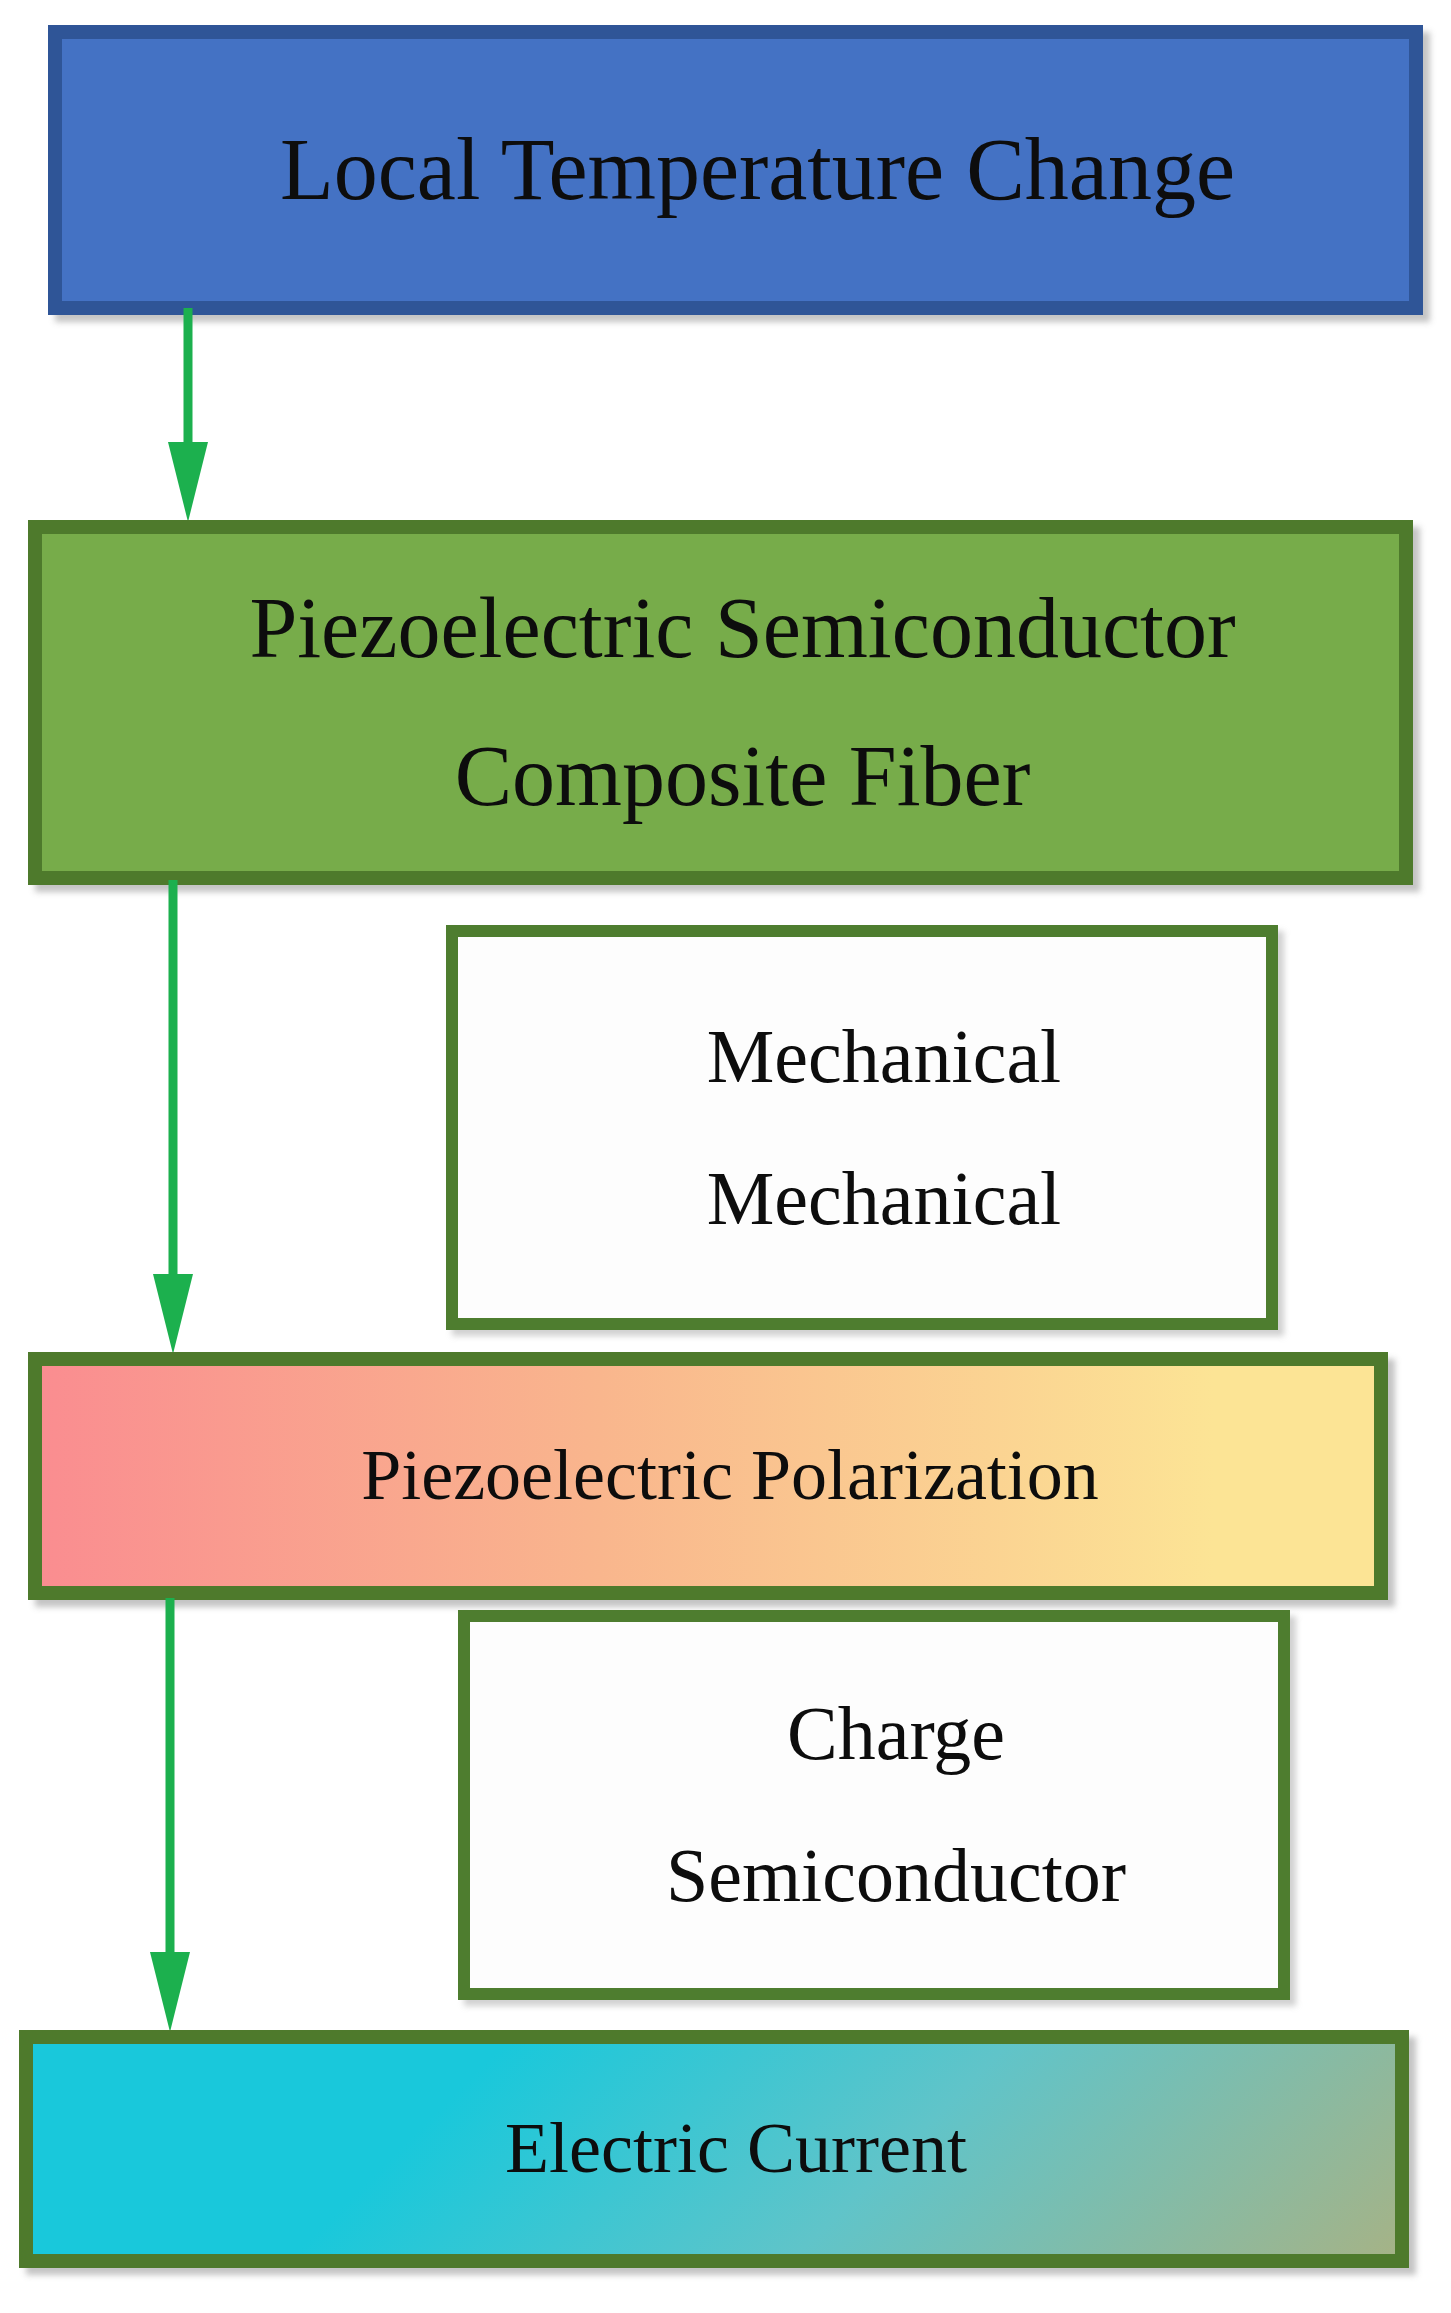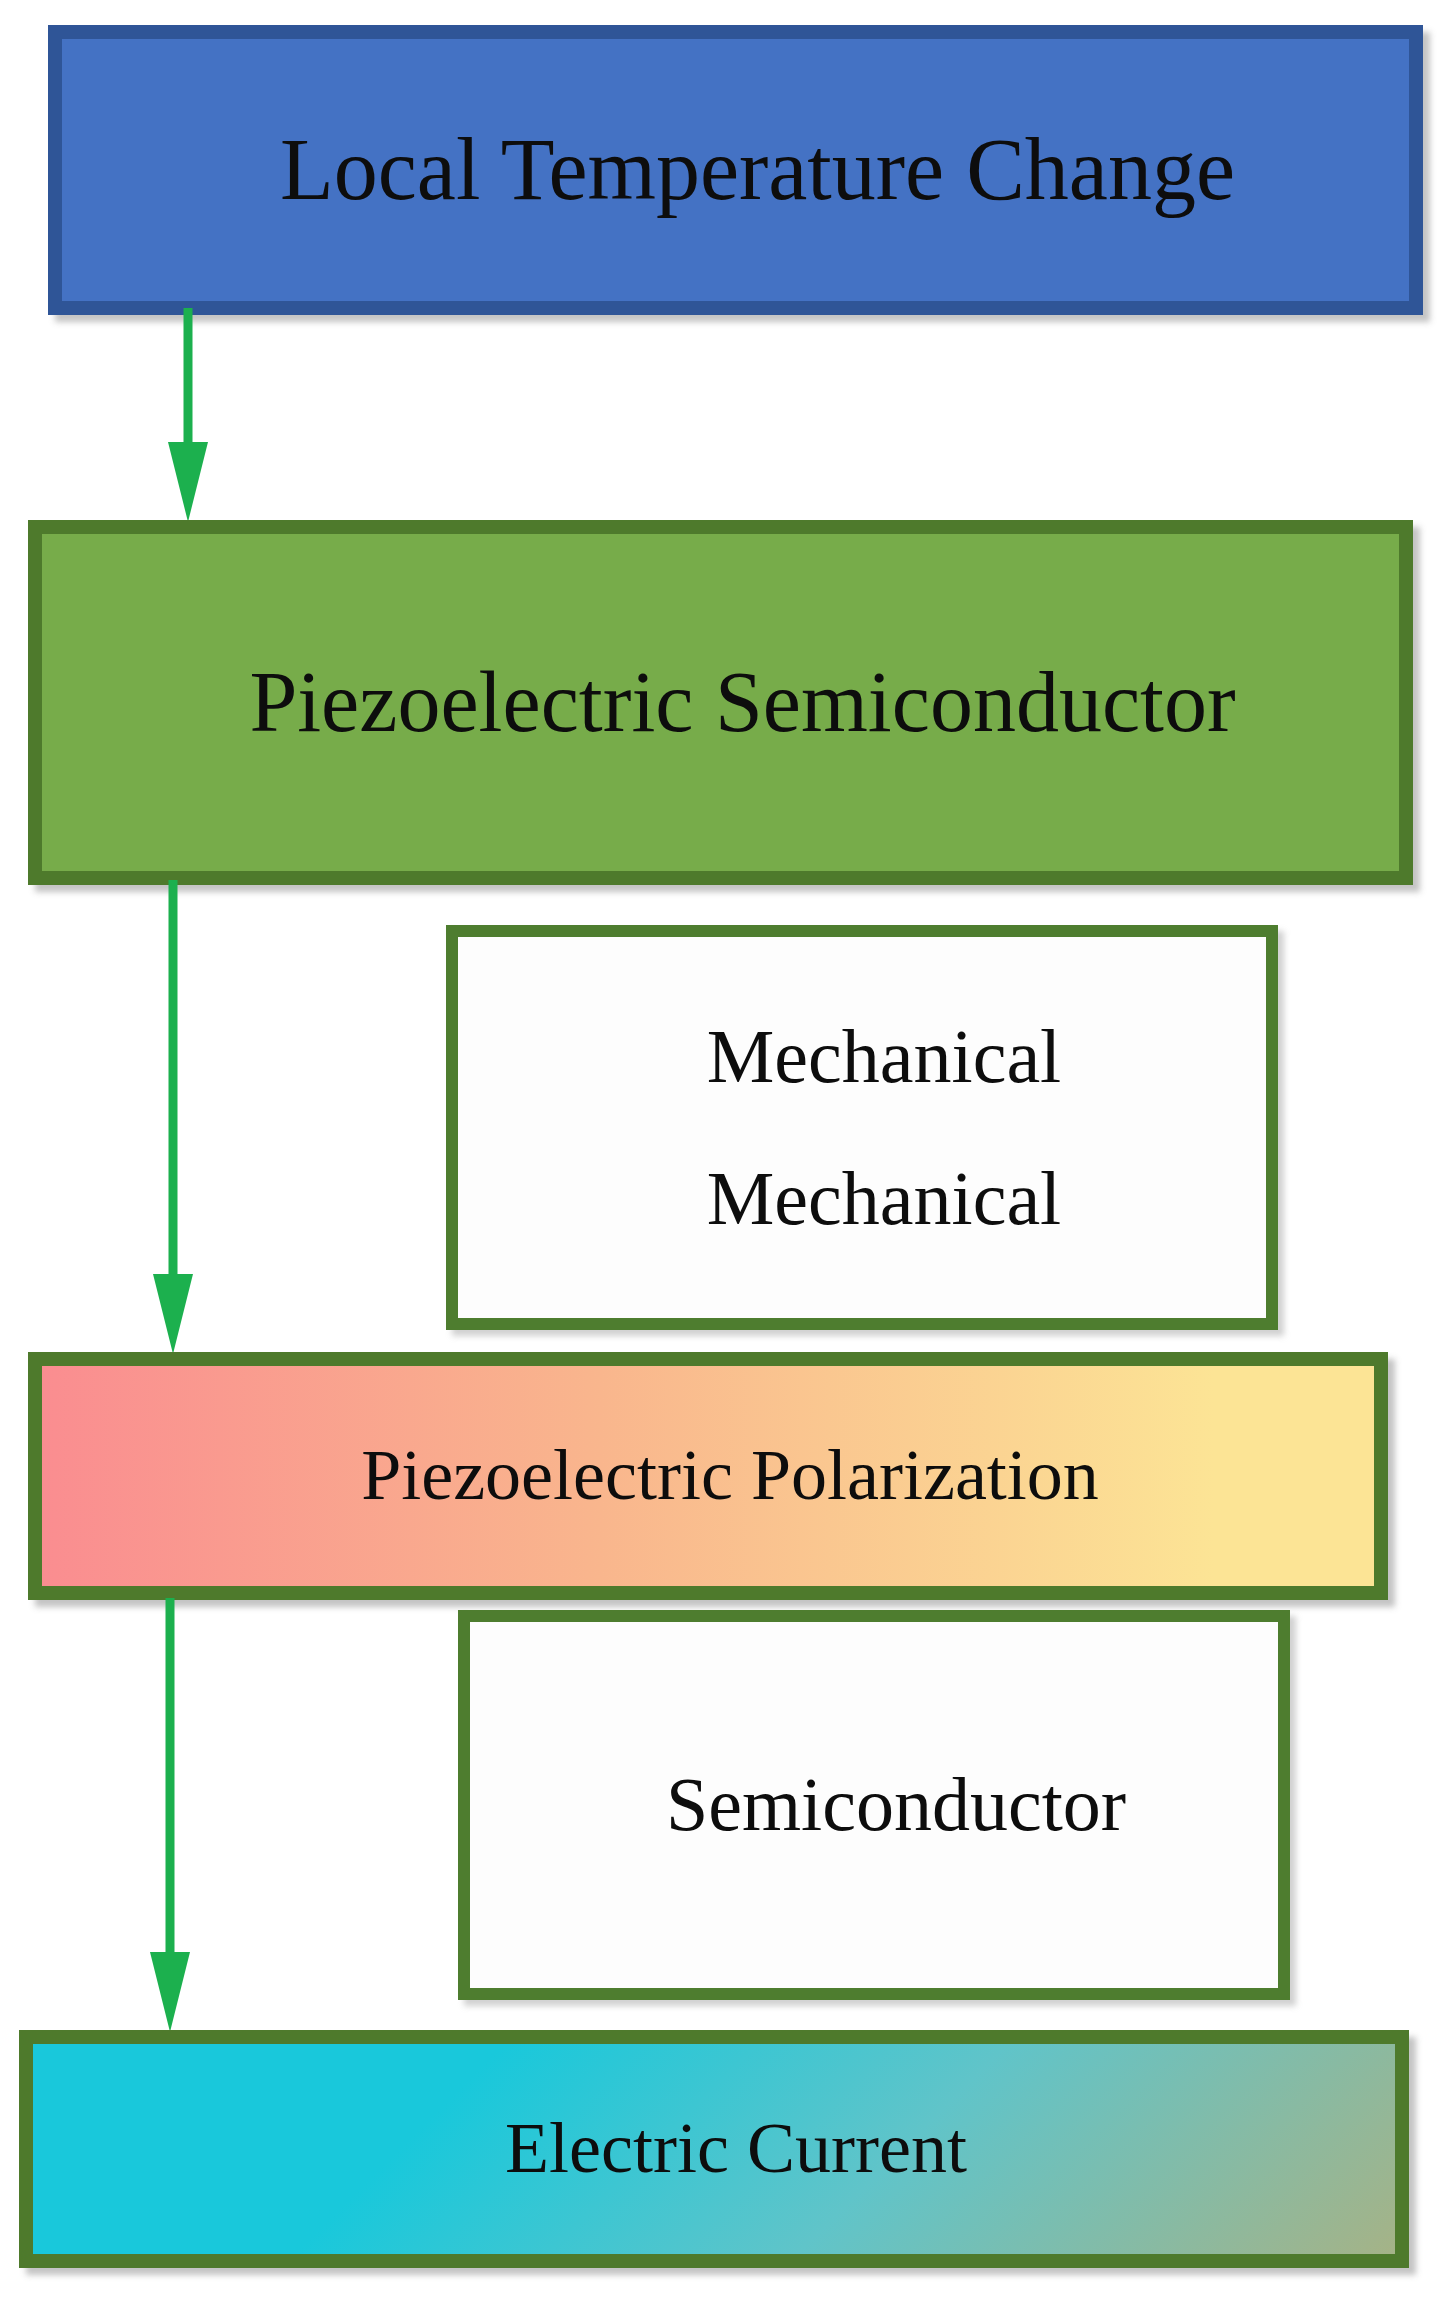--- a/index.html
+++ b/index.html
@@ -82,37 +82,39 @@
     <span>Local Temperature Change</span>
   </div>
 
   <div class="arrow arrow-1">
     <div class="shaft"></div>
     <div class="head"></div>
   </div>
 
   <div class="node node-green">
     <span>Piezoelectric Semiconductor</span>
+    <span>Composite Fiber</span>
   </div>
 
   <div class="node node-white node-mech">
     <span>Mechanical</span>
     <span>Mechanical</span>
   </div>
 
   <div class="arrow arrow-2">
     <div class="shaft"></div>
     <div class="head"></div>
   </div>
 
   <div class="node node-gradient">
     <span>Piezoelectric Polarization</span>
   </div>
 
   <div class="node node-white node-charge">
+    <span>Charge</span>
     <span>Semiconductor</span>
   </div>
 
   <div class="arrow arrow-3">
     <div class="shaft"></div>
     <div class="head"></div>
   </div>
 
   <div class="node node-cyan">
     <span>Electric Current</span>

